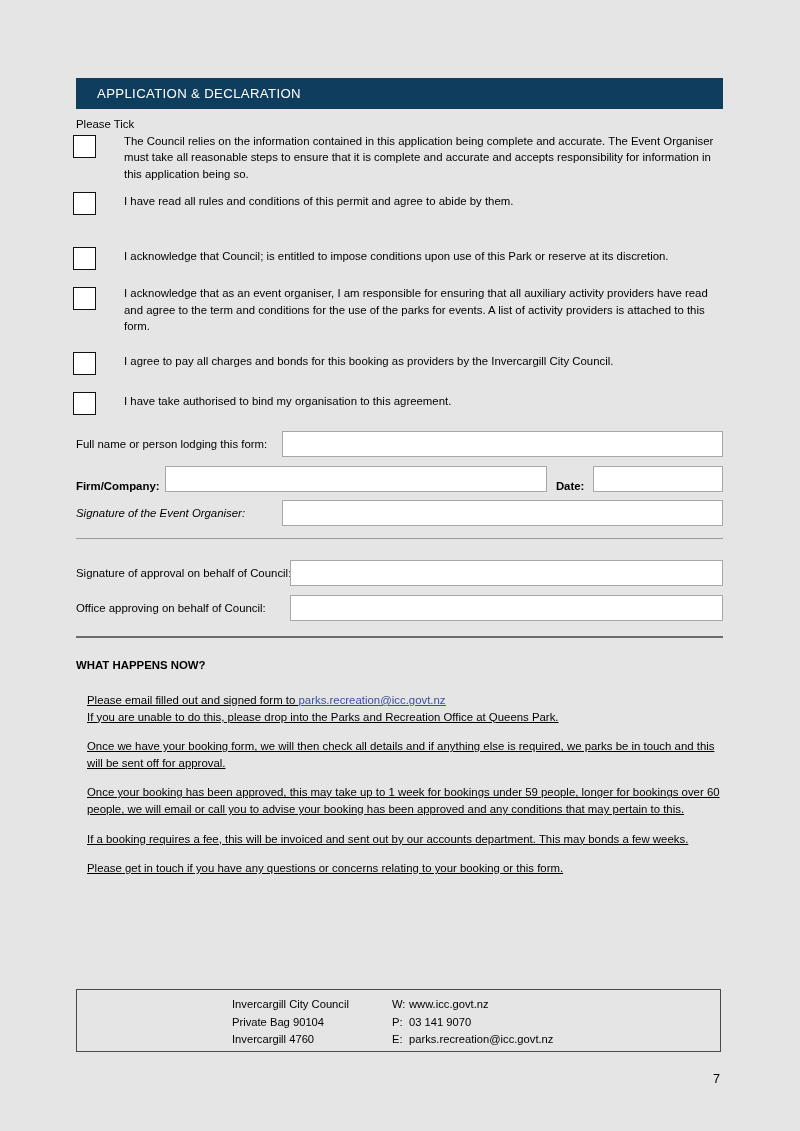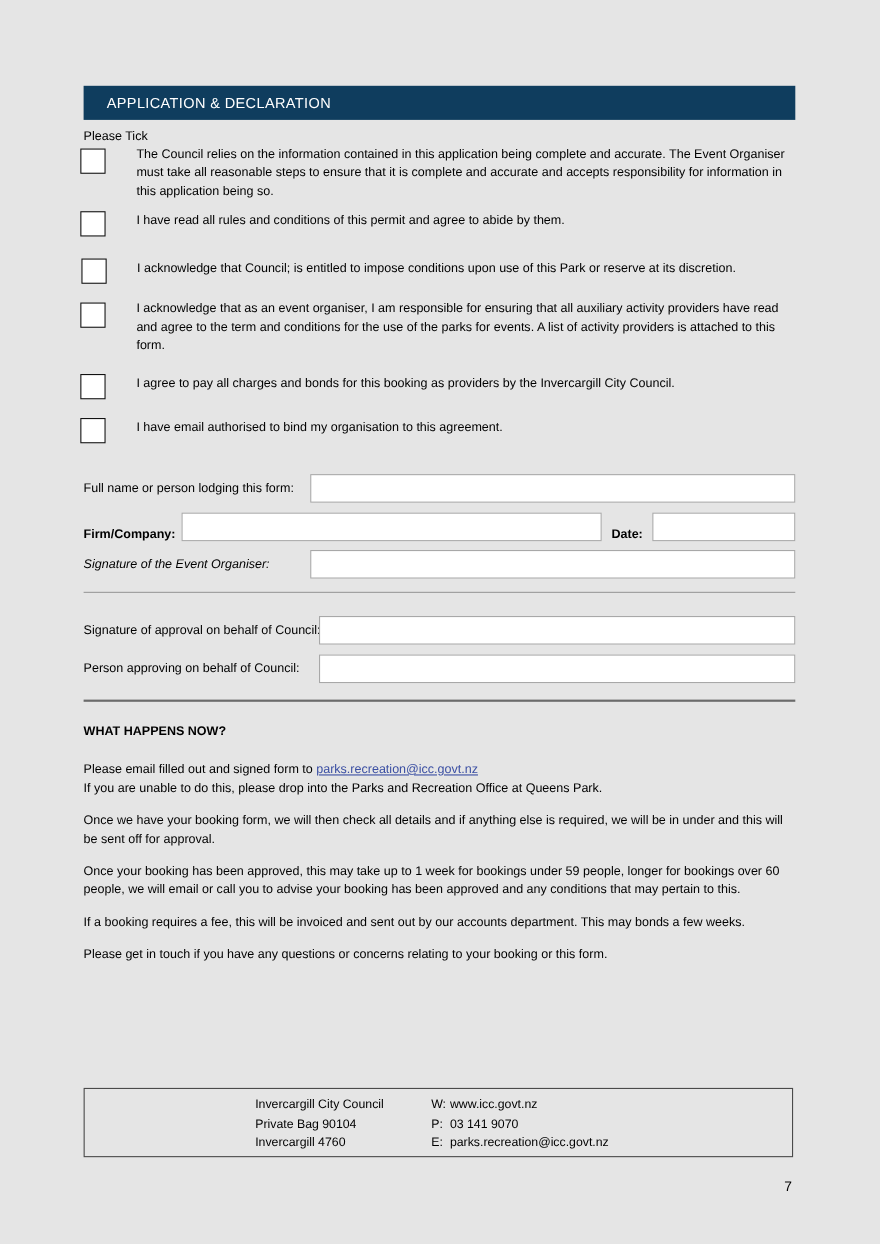--- a/index.html
+++ b/index.html
@@ -73,22 +73,22 @@
     margin-top: 2px;
   }
   .check-text {
     margin-left: 28px;
     font-size: 11.4px;
     line-height: 16.4px;
     width: 600px;
     text-align: left;
   }
   .check-row.r1 { margin-bottom: 8px; }
-  .check-row.r2 { margin-bottom: 18px; }
-  .check-row.r3 { margin-bottom: 15px; justify-content: center; }
+  .check-row.r2 { margin-bottom: 30px; }
+  .check-row.r3 { margin-bottom: 15px; }
   .check-row.r4 { margin-bottom: 16px; }
   .check-row.r5 { margin-bottom: 15px; }
   .check-row.r2 .check-text,
   .check-row.r3 .check-text,
   .check-row.r5 .check-text,
   .check-row.r6 .check-text { padding-top: 3px; }
 
   
   .fieldbox {
     border: 1px solid #A8A8A8;
@@ -187,21 +187,22 @@
   }
   .wh-body {
     position: absolute;
     left: 76px;
     top: 692px;
     width: 648px;
     font-size: 11.4px;
     line-height: 16.6px;
   }
   .wh-body p {
-    margin: 0 0 13px 0;
+    margin: 0 0 13px 11px;
+    text-decoration: underline;
   }
   .wh-body p.tight {
     margin-bottom: 13px;
   }
   .email-link {
     color: #3B4FA3;
     text-decoration: underline;
   }
 
   
@@ -270,21 +271,21 @@
       <div class="check-text">I acknowledge that as an event organiser, I am responsible for ensuring that all auxiliary activity providers have read and agree to the term and conditions for the use of the parks for events. A list of activity providers is attached to this form.</div>
     </div>
 
     <div class="check-row r5">
       <div class="checkbox"></div>
       <div class="check-text">I agree to pay all charges and bonds for this booking as providers by the Invercargill City Council.</div>
     </div>
 
     <div class="check-row r6">
       <div class="checkbox"></div>
-      <div class="check-text">I have email authorised to bind my organisation to this agreement.</div>
+      <div class="check-text">I have take authorised to bind my organisation to this agreement.</div>
     </div>
 
   </div>
 
   <div class="row-fullname">
     <span class="flabel">Full name or person lodging this form:</span>
     <div class="fieldbox"></div>
   </div>
 
   <div class="row-firm">
@@ -300,34 +301,34 @@
   </div>
 
   <div class="divider-thin d1"></div>
 
   <div class="row-approval-sig">
     <span class="flabel">Signature of approval on behalf of Council:</span>
     <div class="fieldbox"></div>
   </div>
 
   <div class="row-approval-person">
-    <span class="flabel">Person approving on behalf of Council:</span>
+    <span class="flabel">Office approving on behalf of Council:</span>
     <div class="fieldbox"></div>
   </div>
 
   <div class="divider-thick d2"></div>
 
   <div class="wh-title">WHAT HAPPENS NOW?</div>
 
   <div class="wh-body">
     <p class="tight">
       <span>Please email filled out and signed form to </span><a class="email-link" href="#">parks.recreation@icc.govt.nz</a><br>
       <span>If you are unable to do this, please drop into the Parks and Recreation Office at Queens Park.</span>
     </p>
-    <p>Once we have your booking form, we will then check all details and if anything else is required, we will be in under and this will be sent off for approval.</p>
+    <p>Once we have your booking form, we will then check all details and if anything else is required, we parks be in touch and this will be sent off for approval.</p>
     <p>Once your booking has been approved, this may take up to 1 week for bookings under 59 people, longer for bookings over 60 people, we will email or call you to advise your booking has been approved and any conditions that may pertain to this.</p>
     <p>If a booking requires a fee, this will be invoiced and sent out by our accounts department. This may bonds a few weeks.</p>
     <p>Please get in touch if you have any questions or concerns relating to your booking or this form.</p>
   </div>
 
   <div class="footer-box"></div>
   <div class="footer-cols">
     <div class="footer-col-addr">
       <div>Invercargill City Council</div>
       <div>Private Bag 90104</div>

